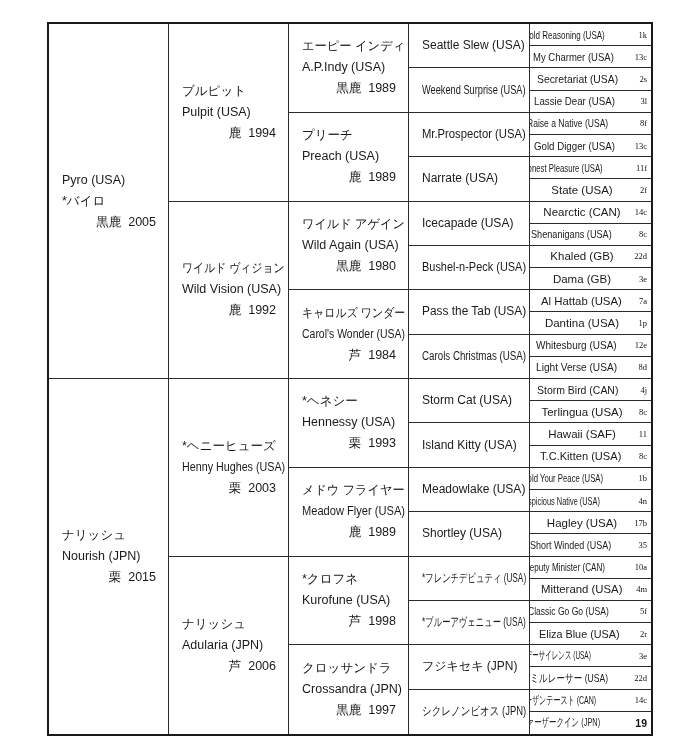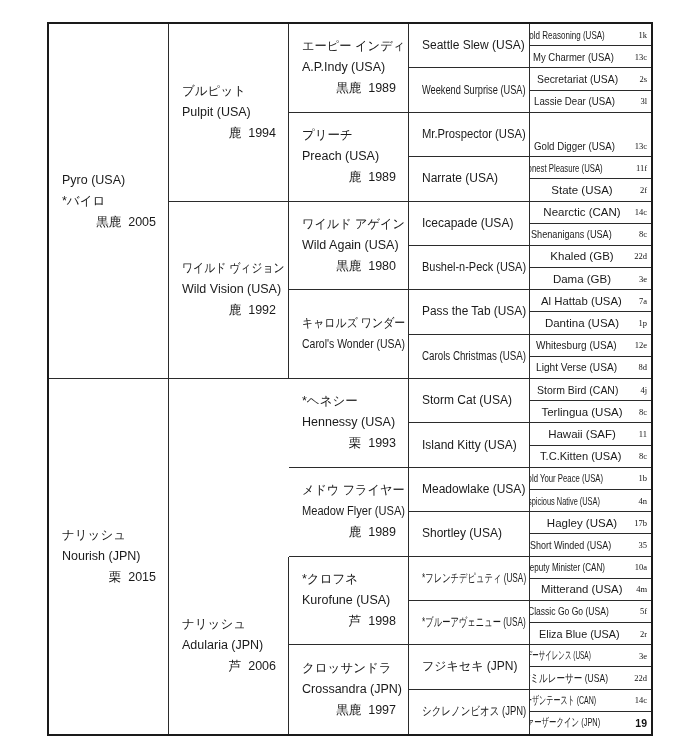--- a/index.html
+++ b/index.html
@@ -56,20 +56,25 @@
   <div class="cell g2" style="grid-row:1 / span 8">
     <div class="ln"><span class="fit">ブルピット</span></div>
     <div class="ln"><span class="fit">Pulpit (USA)</span></div>
     <div class="ln yr">鹿  1994</div>
   </div>
   <div class="cell g2" style="grid-row:9 / span 8">
     <div class="ln"><span class="fit" style="transform: scaleX(0.865546);">ワイルド ヴィジョン</span></div>
     <div class="ln"><span class="fit">Wild Vision (USA)</span></div>
     <div class="ln yr">鹿  1992</div>
   </div>
+  <div class="cell g2" style="grid-row:17 / span 8">
+    <div class="ln"><span class="fit">*ヘニーヒューズ</span></div>
+    <div class="ln"><span class="fit" style="transform: scaleX(0.858333);">Henny Hughes (USA)</span></div>
+    <div class="ln yr">栗  2003</div>
+  </div>
   <div class="cell g2 bb0" style="grid-row:25 / span 8">
     <div class="ln"><span class="fit">ナリッシュ</span></div>
     <div class="ln"><span class="fit">Adularia (JPN)</span></div>
     <div class="ln yr">芦  2006</div>
   </div>
 
   <div class="cell g3" style="grid-row:1 / span 4">
     <div class="ln"><span class="fit" style="transform: scaleX(0.980952);">エーピー インディ</span></div>
     <div class="ln"><span class="fit">A.P.Indy (USA)</span></div>
     <div class="ln yr">黒鹿  1989</div>
@@ -80,20 +85,21 @@
     <div class="ln yr">鹿  1989</div>
   </div>
   <div class="cell g3" style="grid-row:9 / span 4">
     <div class="ln"><span class="fit" style="transform: scaleX(0.971698);">ワイルド アゲイン</span></div>
     <div class="ln"><span class="fit">Wild Again (USA)</span></div>
     <div class="ln yr">黒鹿  1980</div>
   </div>
   <div class="cell g3" style="grid-row:13 / span 4">
     <div class="ln"><span class="fit" style="transform: scaleX(0.872881);">キャロルズ ワンダー</span></div>
     <div class="ln"><span class="fit" style="transform: scaleX(0.837398);">Carol's Wonder (USA)</span></div>
+    <div class="ln yr">芦  1984</div>
   </div>
   <div class="cell g3" style="grid-row:17 / span 4">
     <div class="ln"><span class="fit">*ヘネシー</span></div>
     <div class="ln"><span class="fit">Hennessy (USA)</span></div>
     <div class="ln yr">栗  1993</div>
   </div>
   <div class="cell g3" style="grid-row:21 / span 4">
     <div class="ln"><span class="fit" style="transform: scaleX(0.971698);">メドウ フライヤー</span></div>
     <div class="ln"><span class="fit" style="transform: scaleX(0.887931);">Meadow Flyer (USA)</span></div>
     <div class="ln yr">鹿  1989</div>
@@ -167,20 +173,24 @@
       <span class="code">13c</span>
     </div>
   <div class="cell g5" style="grid-row:3">
       <span class="nm fit" style="transform: scaleX(0.9);">Secretariat (USA)</span>
       <span class="code">2s</span>
     </div>
   <div class="cell g5" style="grid-row:4">
       <span class="nm fit" style="transform: scaleX(0.84375);">Lassie Dear (USA)</span>
       <span class="code">3l</span>
     </div>
+  <div class="cell g5" style="grid-row:5">
+      <span class="nm fit" style="transform: scaleX(0.743119);">Raise a Native (USA)</span>
+      <span class="code">8f</span>
+    </div>
   <div class="cell g5" style="grid-row:6">
       <span class="nm fit" style="transform: scaleX(0.84375);">Gold Digger (USA)</span>
       <span class="code">13c</span>
     </div>
   <div class="cell g5" style="grid-row:7">
       <span class="nm fit" style="transform: scaleX(0.675);">Honest Pleasure (USA)</span>
       <span class="code">11f</span>
     </div>
   <div class="cell g5" style="grid-row:8">
       <span class="nm fit">State (USA)</span>

